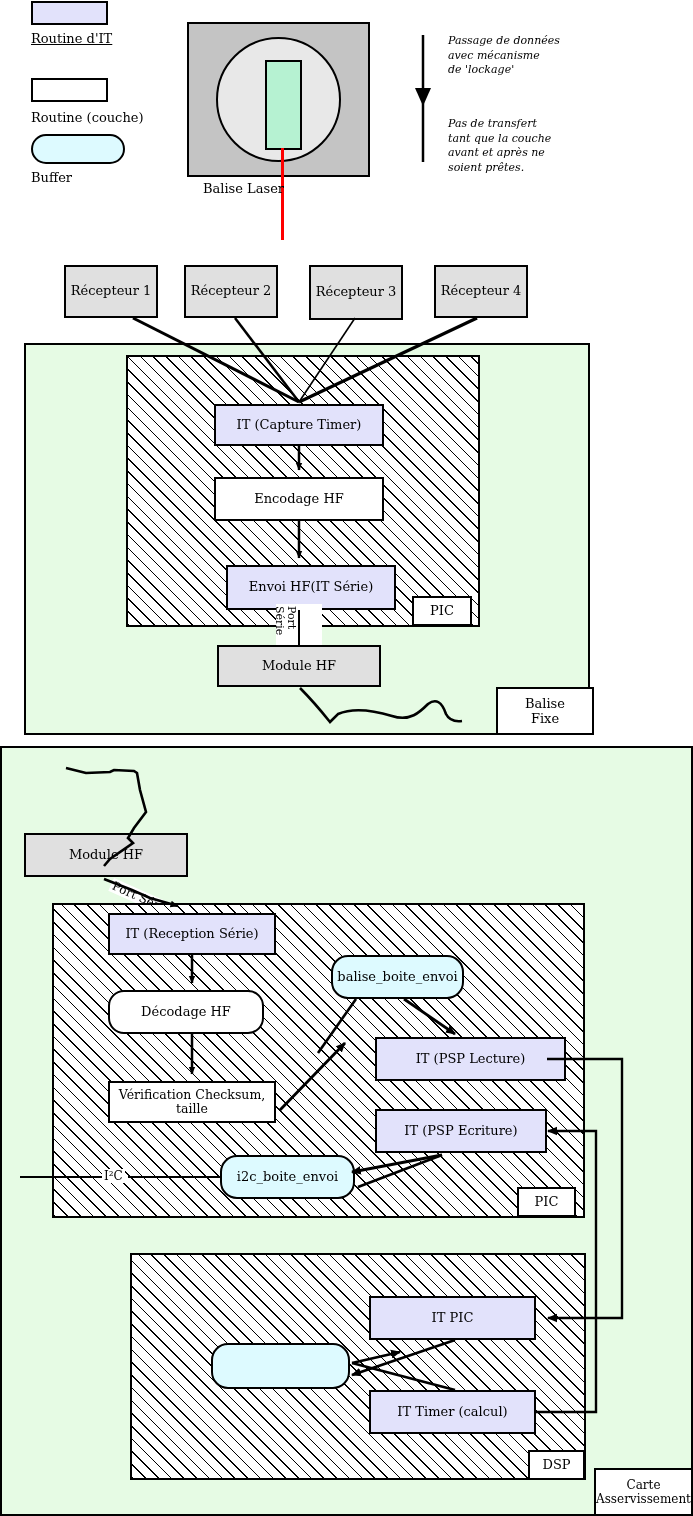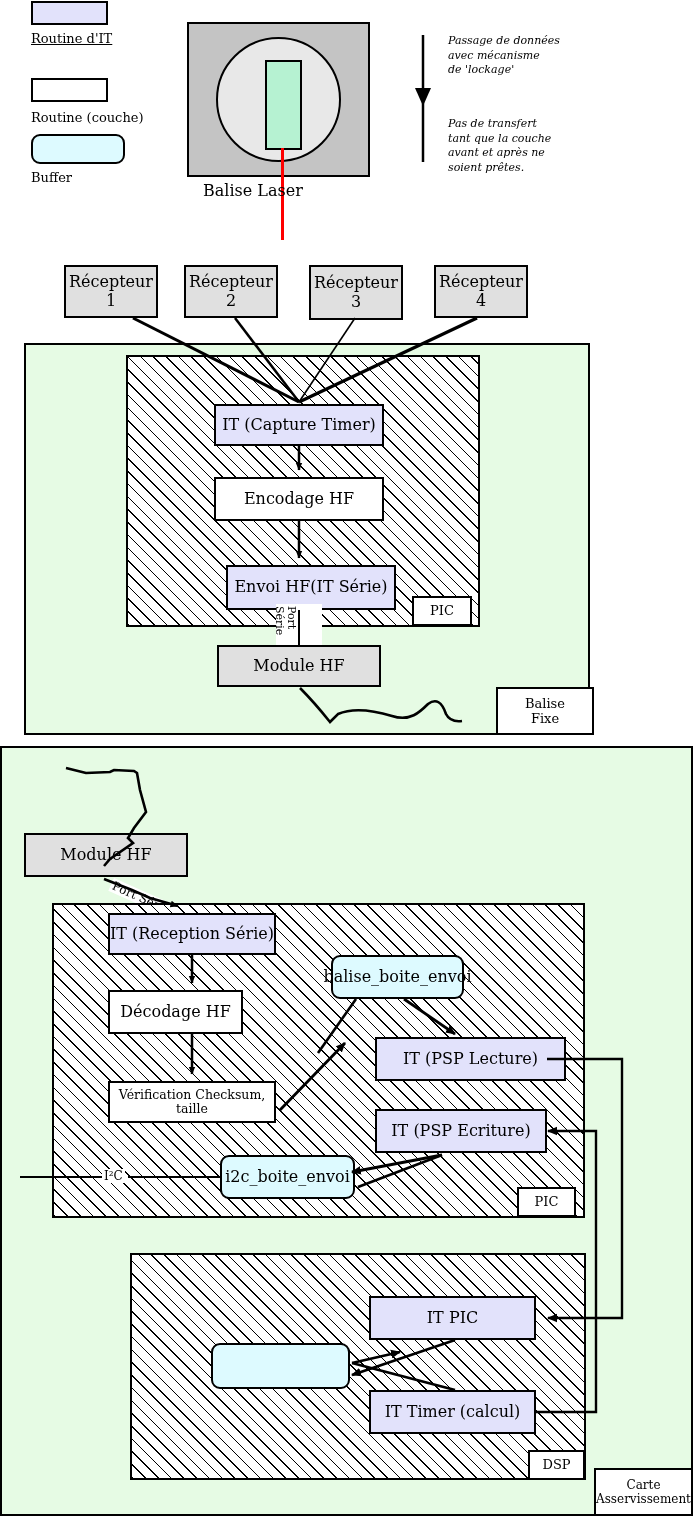--- a/index.html
+++ b/index.html
@@ -12,21 +12,21 @@
   
   .box{
     position:absolute;box-sizing:border-box;
     border:2px solid #000;
     display:flex;align-items:center;justify-content:center;
     text-align:center;line-height:1.15;
   }
   .box-it{background:#e2e2fb;}
   .box-plain{background:#ffffff;}
   .box-grey{background:#e0e0e0;}
-  .box-buffer{background:#ddfaff;border-radius:9px;border:2.5px solid #000;}
+  .box-buffer{background:#ddfaff;border-radius:17px;border:2.5px solid #000;}
 
   
   .container-green{
     position:absolute;box-sizing:border-box;
     background:#e6fbe4;border:2.5px solid #000;
   }
   .hatch{
     position:absolute;box-sizing:border-box;
     border:2.5px solid #000;
     background-color:#ffffff;
@@ -50,21 +50,21 @@
   .tag{
     position:absolute;box-sizing:border-box;background:#fff;border:2px solid #000;
     display:flex;align-items:center;justify-content:center;text-align:center;
     font-size:13px;line-height:1.18;
   }
 
   .vlabel{position:absolute;font-size:12px;background:#fff;white-space:nowrap;}
   .rotlabel{position:absolute;font-size:13px;background:#fff;white-space:nowrap;padding:0 2px;}
 
   svg.overlay{position:absolute;left:0;top:0;width:693px;height:1516px;pointer-events:none;}
-  .cap{font-size:16px;}
+  .cap{font-size:13px;}
   .cap12{font-size:12.5px;}
 </style>
 </head>
 <body>
 
 <div class="box box-it" style="left:31px;top:1px;width:77px;height:24px;"></div>
 <div class="legend-label" style="left:31px;top:31px;text-decoration:underline;">Routine d'IT</div>
 
 <div class="box box-plain" style="left:31px;top:78px;width:77px;height:24px;"></div>
 <div class="legend-label" style="left:31px;top:110px;">Routine (couche)</div>
@@ -139,21 +139,21 @@
 
 <div class="rotlabel" style="left:114px;top:878px;transform:rotate(24deg);transform-origin:left top;font-size:12px;">
   <span>Port Série</span>
 </div>
 
 <div class="hatch" style="left:52px;top:903px;width:533px;height:315px;"></div>
 
 <div class="box box-it cap" style="left:108px;top:913px;width:168px;height:42px;">
   <span>IT (Reception Série)</span>
 </div>
-<div class="box box-plain cap" style="left:108px;top:990px;width:135px;height:44px;">
+<div class="box box-plain cap" style="left:108px;top:990px;width:156px;height:44px;border-radius:16px;">
   <span>Décodage HF</span>
 </div>
 <div class="box box-plain cap12" style="left:108px;top:1081px;width:168px;height:42px;">
   <span>Vérification Checksum, taille</span>
 </div>
 
 <div class="box box-buffer cap" style="left:331px;top:955px;width:133px;height:44px;">
   <span>balise_boite_envoi</span>
 </div>
 

